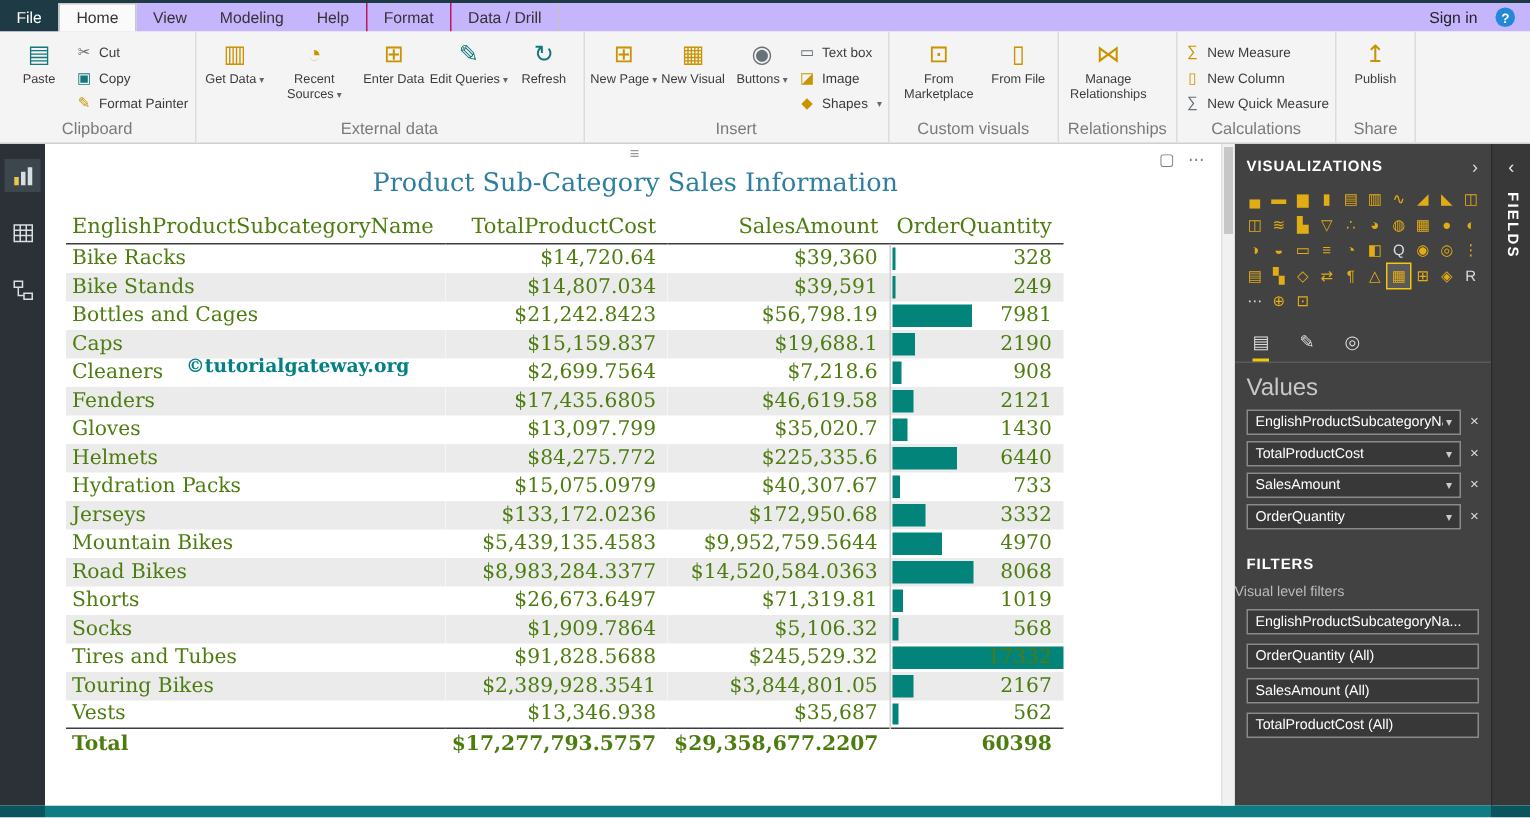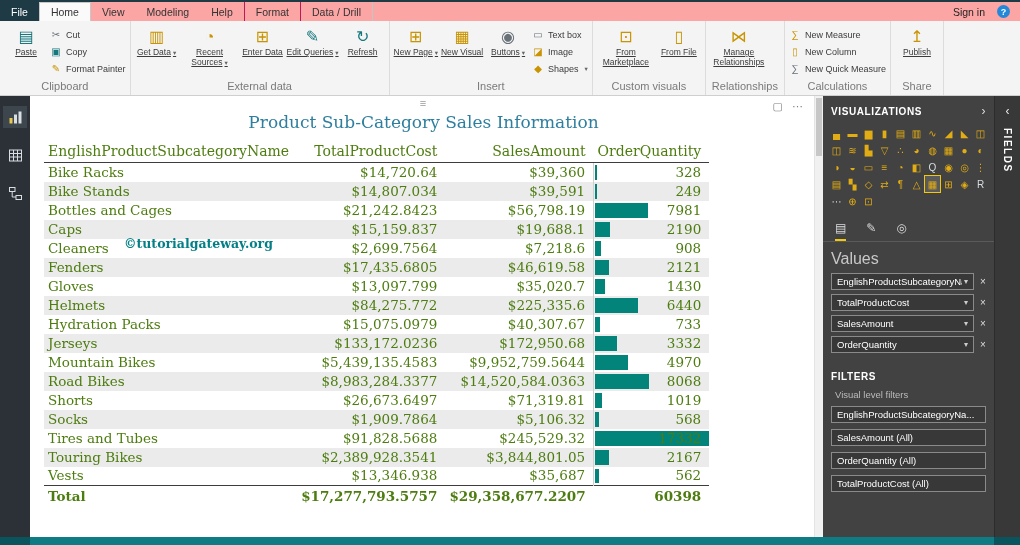--- a/index.html
+++ b/index.html
@@ -2,38 +2,38 @@
 <html><head>
 <meta charset="utf-8">
 <style>
   * { box-sizing: border-box; margin: 0; padding: 0; }
   html,body { width:1020px; height:545px; overflow:hidden; }
   body { font-family:"Liberation Sans", sans-serif; background:#fff; }
   .app { width:1020px; height:545px; display:flex; flex-direction:column; background:#f4f4f4; }
 
   
   .window-top { height:2px; background:#1d3a45; }
-  .tabbar { height:19px; background:#fca5a5; display:flex; align-items:stretch; font-size:10.5px; color:#333; }
+  .tabbar { height:19px; background:#c4b5fd; display:flex; align-items:stretch; font-size:10.5px; color:#333; }
   .tab { display:flex; align-items:center; padding:0 11px; cursor:default; white-space:nowrap; }
   .tab.file { background:#1d3a45; color:#fff; }
   .tab.active { background:#fafafa; border:1px solid #c8c8c8; border-bottom:none; }
   .tab.contextual { border-left:1px solid #be185d; }
   .tab.contextual:last-of-type { border-right:1px solid #c4c4c4; }
   .tabbar-right { margin-left:auto; display:flex; align-items:center; gap:12px; padding-right:10px; }
   .signin { font-size:10.5px; color:#222; }
   .help-circle { width:13px; height:13px; border-radius:50%; background:#2488d8; color:#fff; font-size:9px; font-weight:bold; display:flex; align-items:center; justify-content:center; }
 
   
   .ribbon { height:75px; background:#f4f4f4; border-bottom:1px solid #cfcfcf; display:flex; align-items:stretch; }
   .rgroup { display:flex; flex-direction:column; border-right:1px solid #dcdcdc; padding:2px 4px 0; }
   .ritems { flex:1; display:flex; align-items:flex-start; gap:2px; }
   .group-label { font-size:11px; color:#7a7a7a; text-align:center; padding:1px 2px 3px; white-space:nowrap; }
   .bigbtn { min-width:44px; max-width:58px; display:flex; flex-direction:column; align-items:center; padding-top:4px; font-size:8.5px; color:#3b3b3b; text-align:center; line-height:1.15; cursor:default; }
   .bic { font-size:16px; height:19px; line-height:19px; }
-  .blbl { margin-top:2px;text-decoration:underline; }
+  .blbl { margin-top:2px; }
   .smallstack { display:flex; flex-direction:column; padding-top:4px; gap:2px; }
   .smallitem { display:flex; align-items:center; gap:4px; font-size:9px; color:#3b3b3b; height:15px; white-space:nowrap; cursor:default; }
   .sic { font-size:10px; width:12px; text-align:center; }
   .caret { font-size:6.5px; color:#666; margin-left:2px; }
   .t-amber { color:#c99400; }
   .t-teal { color:#15787d; }
   .t-gray { color:#687078; }
 
   
   .main { flex:1; min-height:0; display:flex; }
@@ -77,21 +77,21 @@
   .pane-tabs { display:flex; gap:20px; padding:8px 12px 0; border-bottom:1px solid #5a5a5a; margin-top:4px; }
   .pane-tab { font-size:12px; color:#ddd; padding-bottom:4px; cursor:pointer; }
   .pane-tab.selected { border-bottom:2px solid #f2c80f; }
   .values-label { color:#c8c8c8; font-size:16px; padding:8px 8px 5px; }
   .pill-row { display:flex; align-items:center; gap:4px; padding:0 6px 0 8px; margin-bottom:4px; }
   .pill { flex:1; display:flex; justify-content:space-between; align-items:center; background:#383838; border:1px solid #8a8a8a; height:17px; padding:0 5px; font-size:9.5px; white-space:nowrap; overflow:hidden; cursor:pointer; }
   .pill-label { overflow:hidden; }
   .pill .caret { color:#ccc; font-size:8px; }
   .remove { color:#ddd; font-size:10px; width:10px; text-align:center; cursor:pointer; }
   .filters-header { padding-top:14px; }
-  .filters-sub { color:#bbb; font-size:9.5px; padding:2px 12px 6px; }
+  .filters-sub { color:#bbb; font-size:9.5px; padding:2px 0 6px; }
   .filter-pill { margin:0 8px 6px; background:#383838; border:1px solid #8a8a8a; height:17px; display:flex; align-items:center; padding:0 5px; font-size:9.5px; white-space:nowrap; overflow:hidden; cursor:pointer; }
 
   
   .fieldsbar { width:26px; background:#383838; border-left:1px solid #2c2c2c; display:flex; flex-direction:column; align-items:center; padding-top:8px; gap:10px; }
   .fields-chevron { color:#eee; font-size:12px; cursor:pointer; }
   .vlabel { writing-mode:vertical-rl; font-size:10px; font-weight:bold; letter-spacing:1.5px; color:#fff; }
 
   
   .statusbar { height:8px; display:flex; }
   .status-end { width:30px; background:#0a555d; }
@@ -502,22 +502,22 @@
             </div>
             <span class="remove">×</span>
           </div>
         </div>
       <div class="panel-header filters-header">
         <span>FILTERS</span>
       </div>
       <div class="filters-sub">Visual level filters</div>
       <div>
           <div class="filter-pill">EnglishProductSubcategoryNa...</div>
+          <div class="filter-pill">OrderQuantity  (All)</div>
           <div class="filter-pill">SalesAmount  (All)</div>
-          <div class="filter-pill">OrderQuantity  (All)</div>
           <div class="filter-pill">TotalProductCost  (All)</div>
         </div>
     </div>
 
     <div class="fieldsbar">
       <span class="fields-chevron">‹</span>
       <span class="vlabel">FIELDS</span>
     </div>
 
   </div>

